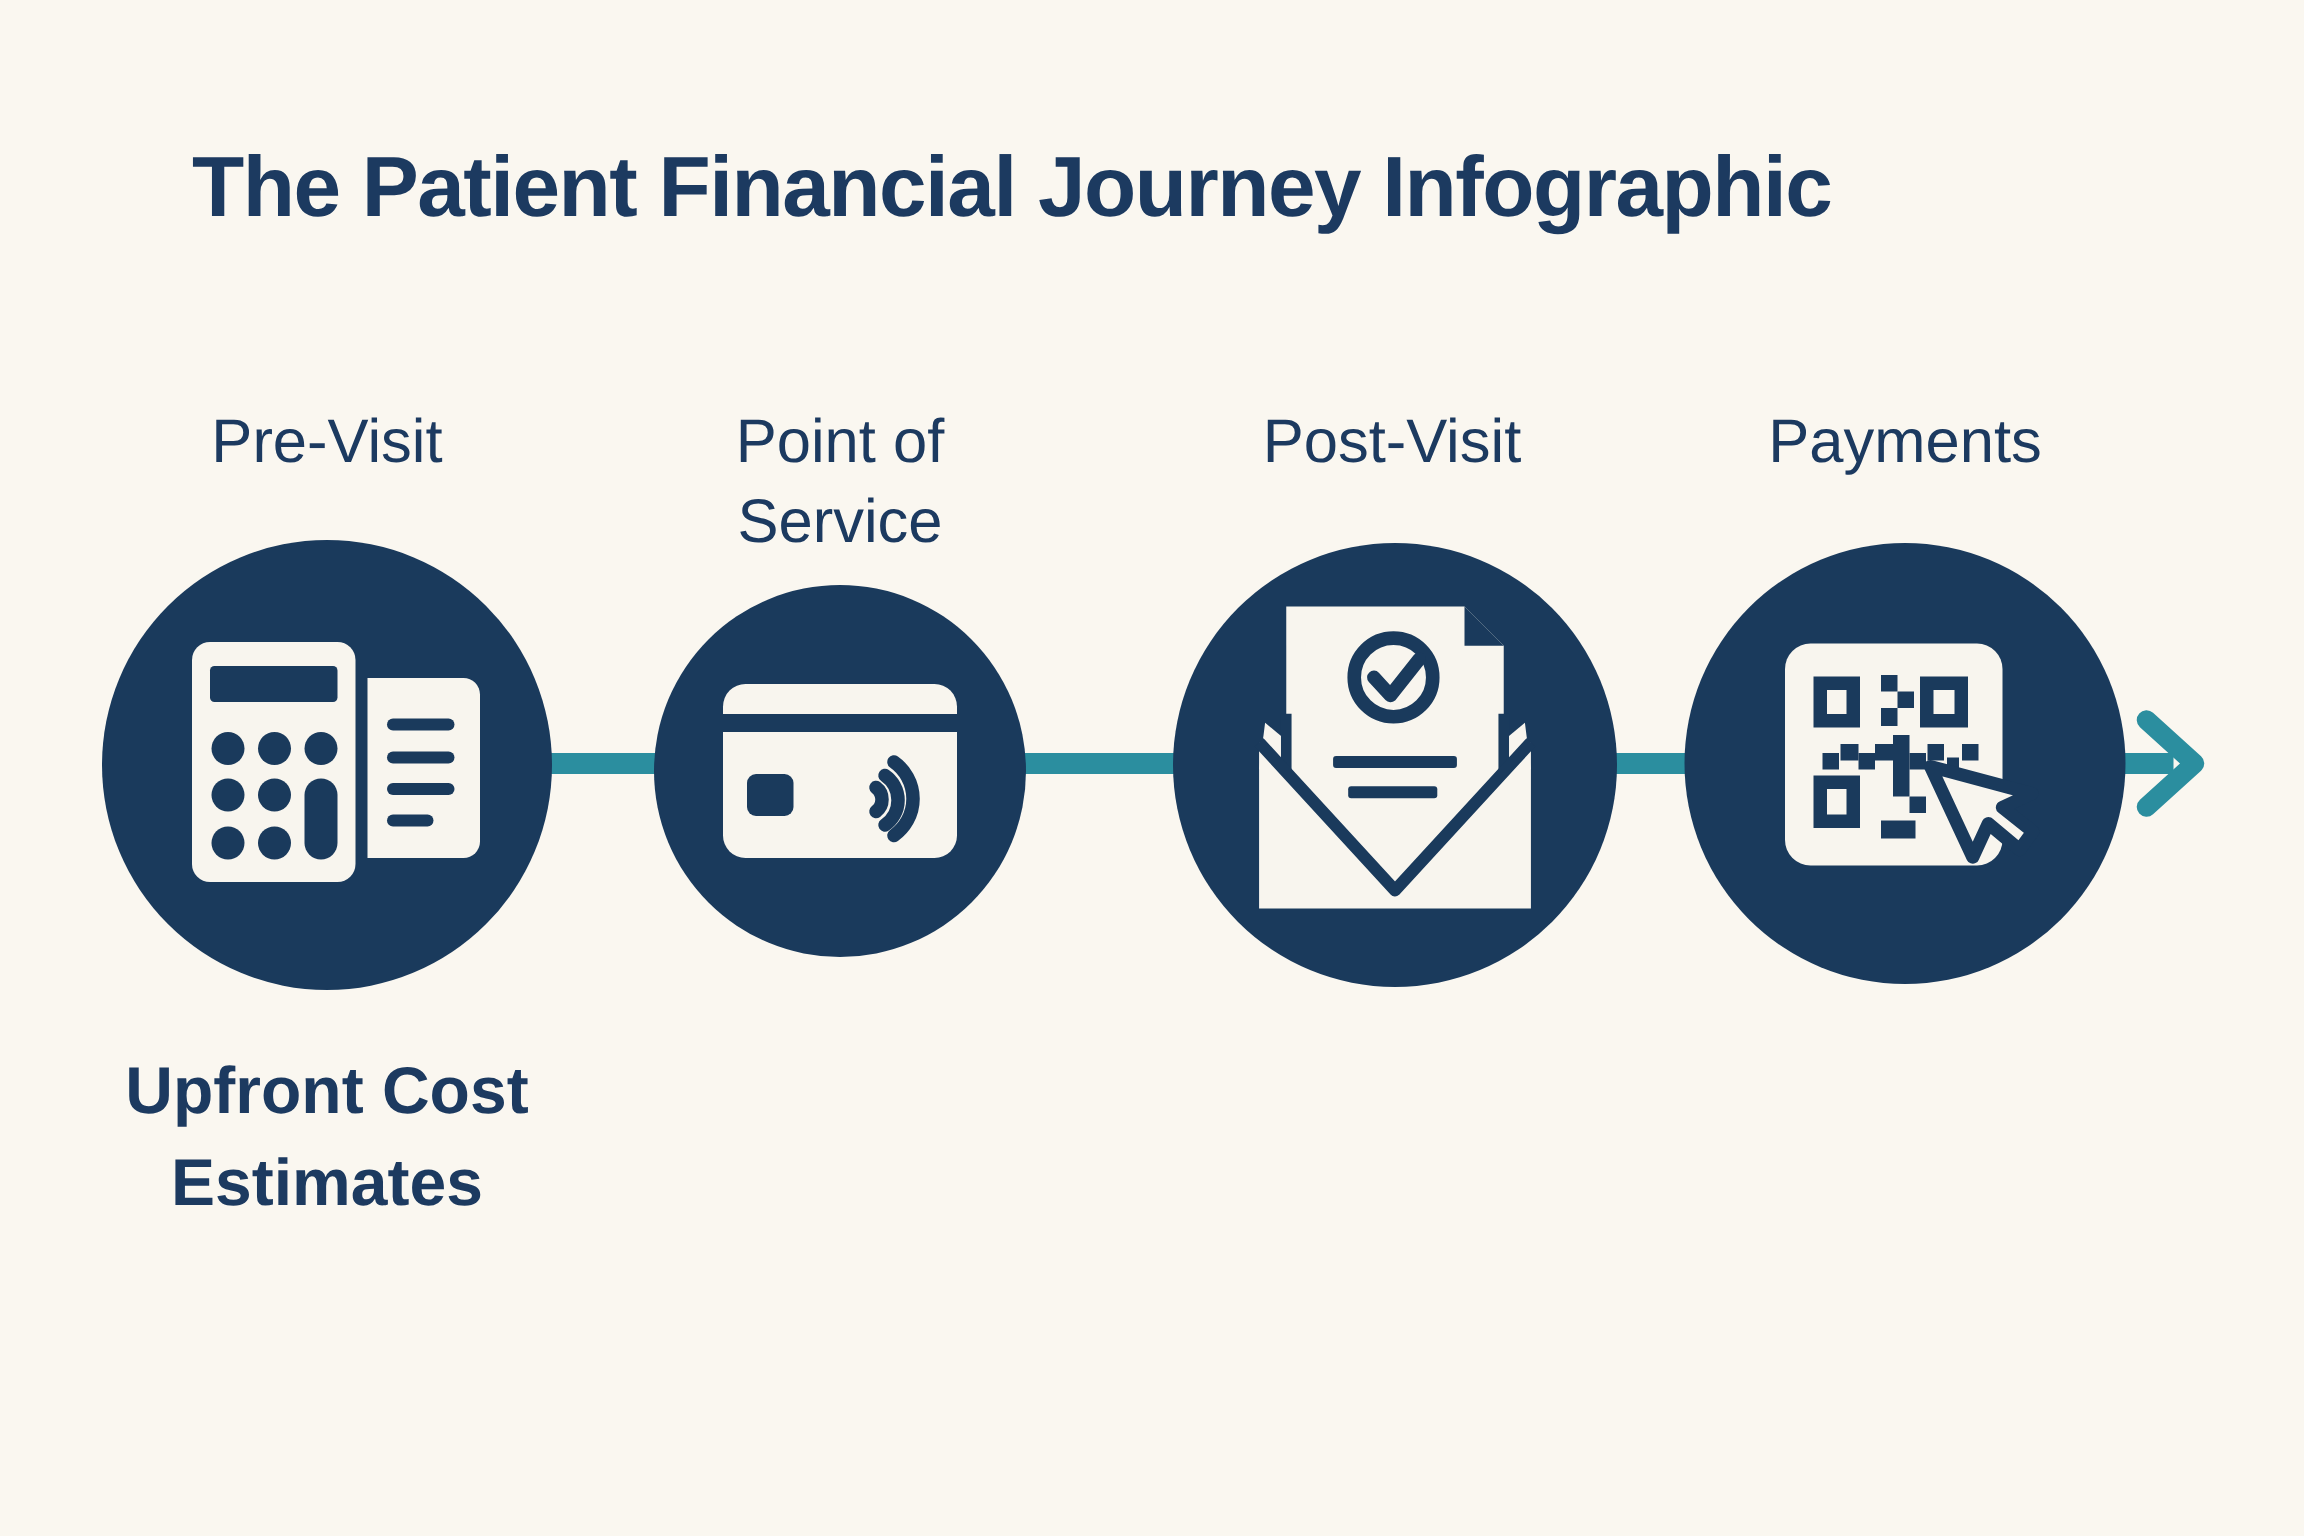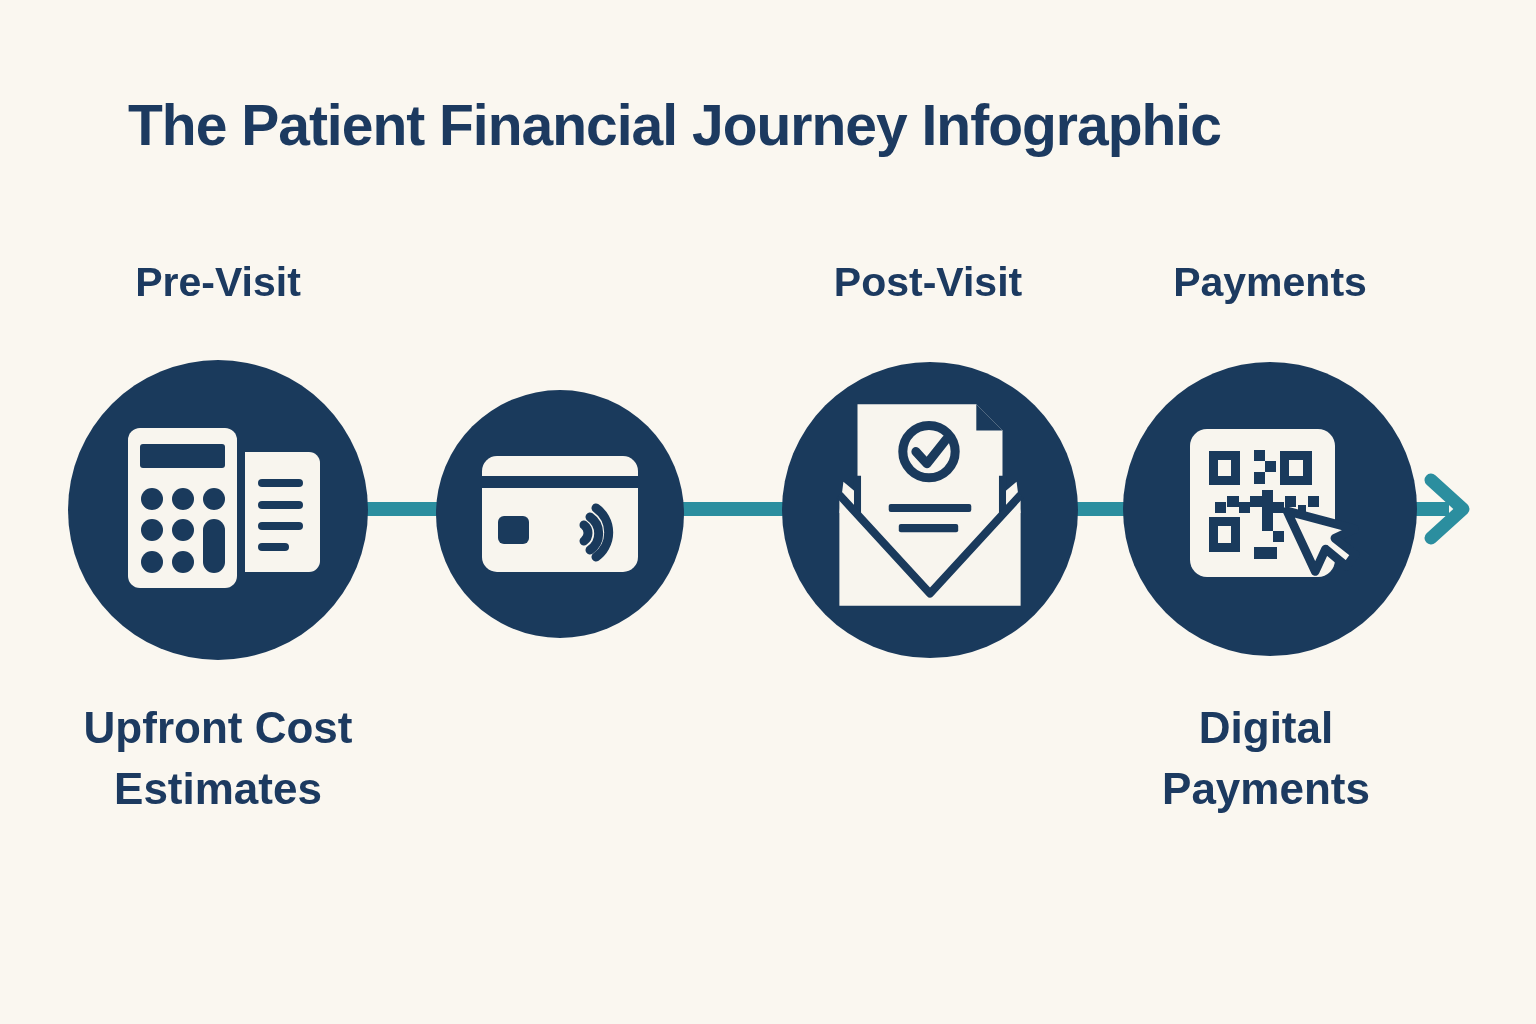--- a/index.html
+++ b/index.html
@@ -31,25 +31,25 @@
     color:var(--text);
     white-space:nowrap;
   }
   .connector{
     position:absolute;left:0;top:0;
     width:1536px;height:1024px;
     z-index:1;
   }
   .stage-label{
     position:absolute;
-    top:256px;
+    top:268px;
     width:340px;
     text-align:center;
     font-size:41px;
-    font-weight:700;
+    font-weight:400;
     line-height:1.3;
     color:var(--text);
     white-space:pre-line;
     z-index:3;
   }
   .stage-caption{
     position:absolute;
     top:698px;
     width:360px;
     text-align:center;
@@ -110,20 +110,22 @@
 
       <rect class="fN" x="190" y="119" width="45" height="8" rx="4"></rect>
       <rect class="fN" x="190" y="141" width="45" height="8" rx="4"></rect>
       <rect class="fN" x="190" y="162" width="45" height="8" rx="4"></rect>
       <rect class="fN" x="190" y="183" width="31" height="8" rx="4"></rect>
     </svg>
   </div>
   <div class="stage-caption" style="left:38px">Upfront Cost
 Estimates</div>
 
+  <div class="stage-label" style="left:390px">Point of
+Service</div>
   <div class="stage-circle c2">
     <svg viewBox="26 26 248 248">
 
       <rect class="fW" x="72" y="92" width="156" height="116" rx="15"></rect>
 
       <rect class="fN" x="72" y="112" width="156" height="12"></rect>
 
       <rect class="fN" x="88" y="152" width="31" height="28" rx="6"></rect>
 
       <g class="sN" stroke-width="9" stroke-linecap="round">
@@ -182,16 +184,14 @@
       <rect class="fN" x="165" y="137" width="11" height="11"></rect>
       <rect class="fN" x="178" y="146" width="8" height="8"></rect>
       <rect class="fN" x="188" y="137" width="11" height="11"></rect>
       <rect class="fN" x="142" y="153" width="11" height="19"></rect>
       <rect class="fN" x="153" y="172" width="11" height="11"></rect>
       <rect class="fN" x="134" y="188" width="23" height="12"></rect>
 
       <path class="cursor" d="M0,0 L0,46 L13,35 L21,52 L30,47 L22,31 L37,31 Z" transform="translate(167,152) rotate(-25) scale(1.45)" stroke-width="6" stroke-linejoin="round" stroke-linecap="round"></path>
     </svg>
   </div>
-  <div class="stage-caption" style="left:1086px">Digital
-Payments</div>
 
 </div>
 
 </body></html>

